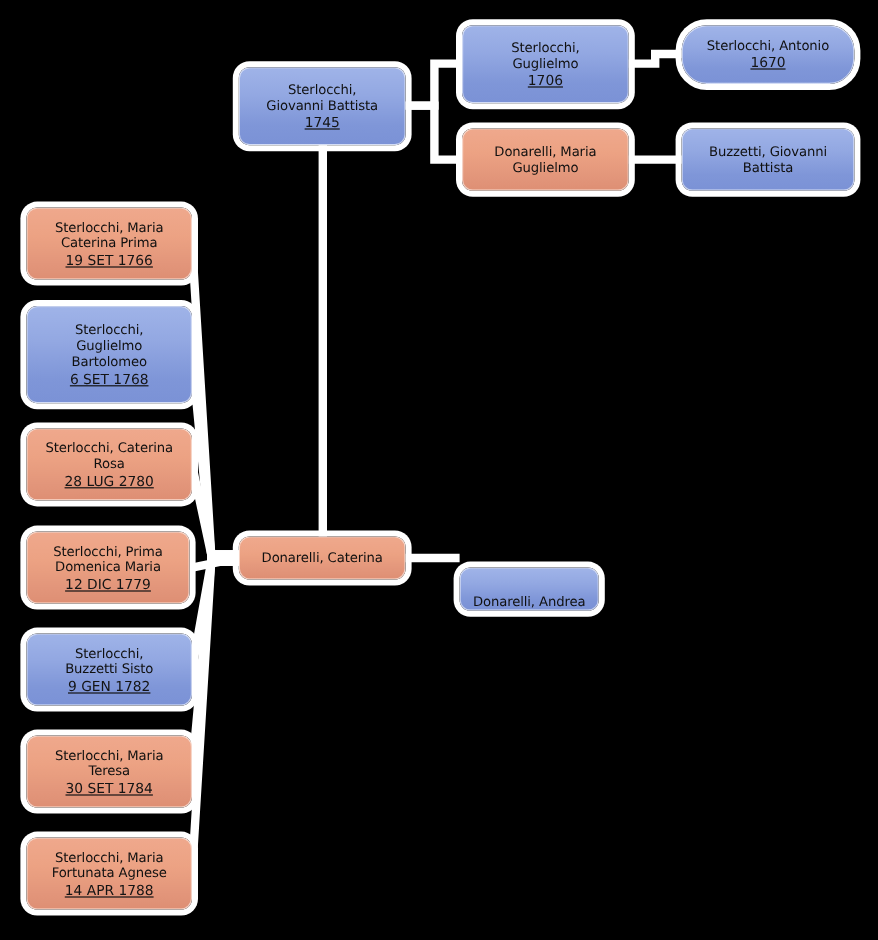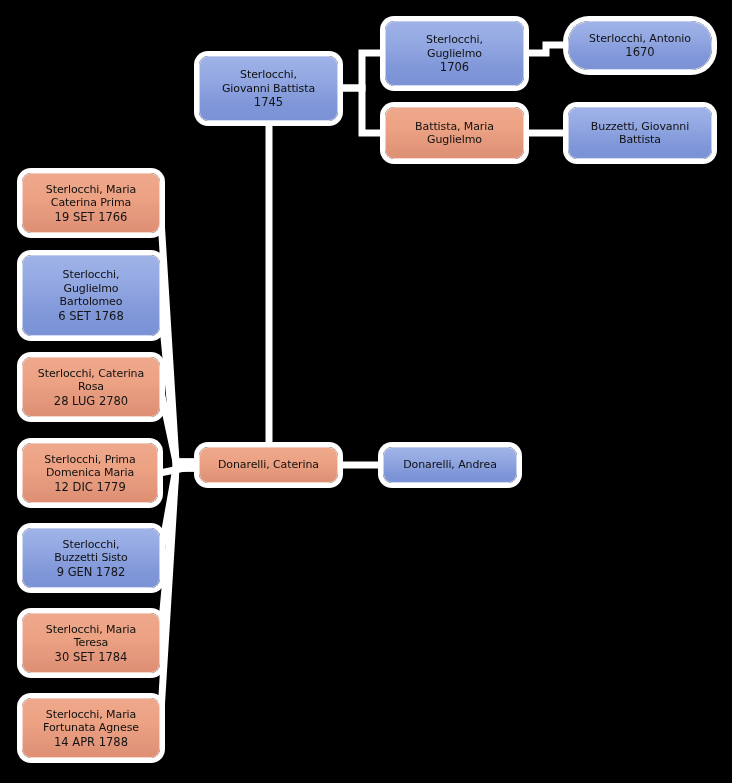--- a/index.html
+++ b/index.html
@@ -45,20 +45,21 @@
     line-height: 13.5px;
     letter-spacing: -0.1px;
     padding: 0 7px;
     color: #101010;
   }
   .node .dt {
     font-weight: normal;
     font-size: 11.5px;
     line-height: 14px;
     color: #141414;
+    text-decoration: underline;
   }
   .male {
     background: linear-gradient(to bottom, #9fb3e8 0%, #93a8e2 35%, #7f96d8 75%, #7b92d6 100%);
   }
   .female {
     background: linear-gradient(to bottom, #efa88c 0%, #eca283 40%, #e2957a 80%, #de8f74 100%);
   }
 </style>
 </head>
 <body>
@@ -88,31 +89,31 @@
       <div class="node male" style="left: 385px; top: 21px; width: 139px; height: 65px;">
         <div class="nm">Sterlocchi,</div>
         <div class="nm">Guglielmo</div>
         <div class="dt">1706</div>
       </div>
       <div class="node male" style="left: 568px; top: 21px; width: 144px; height: 49px; border-radius: 21px;">
         <div class="nm">Sterlocchi, Antonio</div>
         <div class="dt">1670</div>
       </div>
       <div class="node female" style="left: 385px; top: 107px; width: 139px; height: 52px;">
-        <div class="nm">Battista, Maria</div>
+        <div class="nm">Donarelli, Maria</div>
         <div class="nm">Guglielmo</div>
       </div>
       <div class="node male" style="left: 568px; top: 107px; width: 144px; height: 52px;">
         <div class="nm">Buzzetti, Giovanni</div>
         <div class="nm">Battista</div>
       </div>
       <div class="node female" style="left: 199px; top: 447px; width: 139px; height: 36px;">
         <div class="nm">Donarelli, Caterina</div>
       </div>
-      <div class="node male" style="left: 383px; top: 447px; width: 134px; height: 36px;">
+      <div class="node male" style="left: 383px; top: 473px; width: 116px; height: 36px; justify-content: flex-end;">
         <div class="nm">Donarelli, Andrea</div>
       </div>
       <div class="node female" style="left: 22px; top: 173px; width: 138px; height: 60px;">
         <div class="nm">Sterlocchi, Maria</div>
         <div class="nm">Caterina Prima</div>
         <div class="dt">19 SET 1766</div>
       </div>
       <div class="node male" style="left: 22px; top: 255px; width: 138px; height: 81px;">
         <div class="nm">Sterlocchi,</div>
         <div class="nm">Guglielmo</div>

